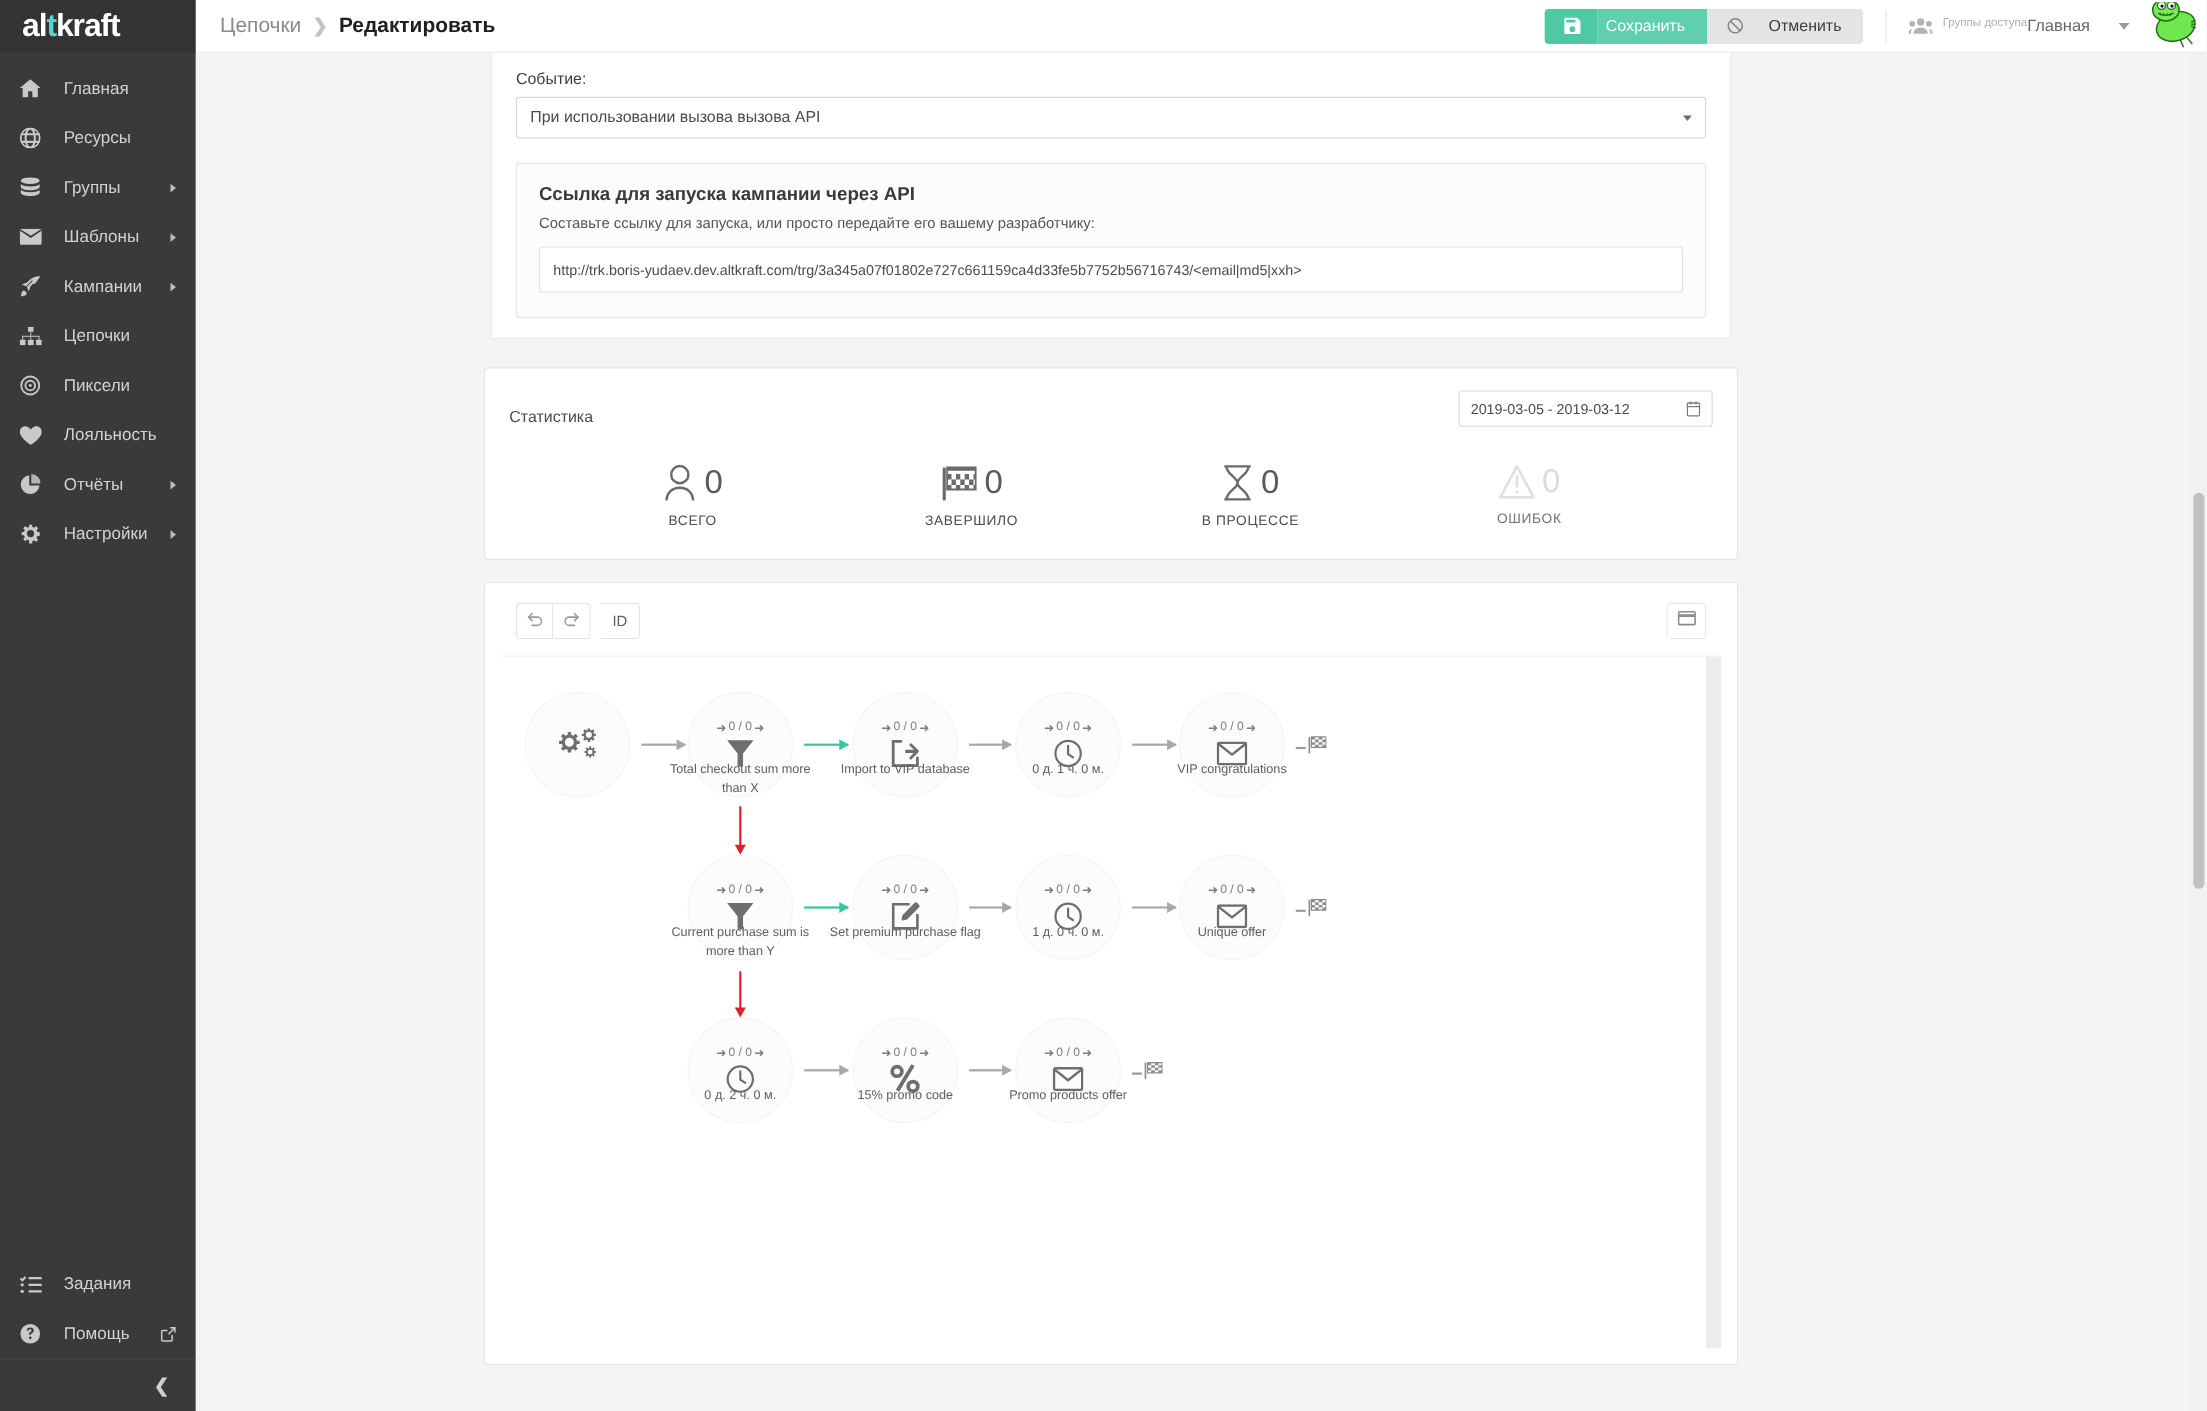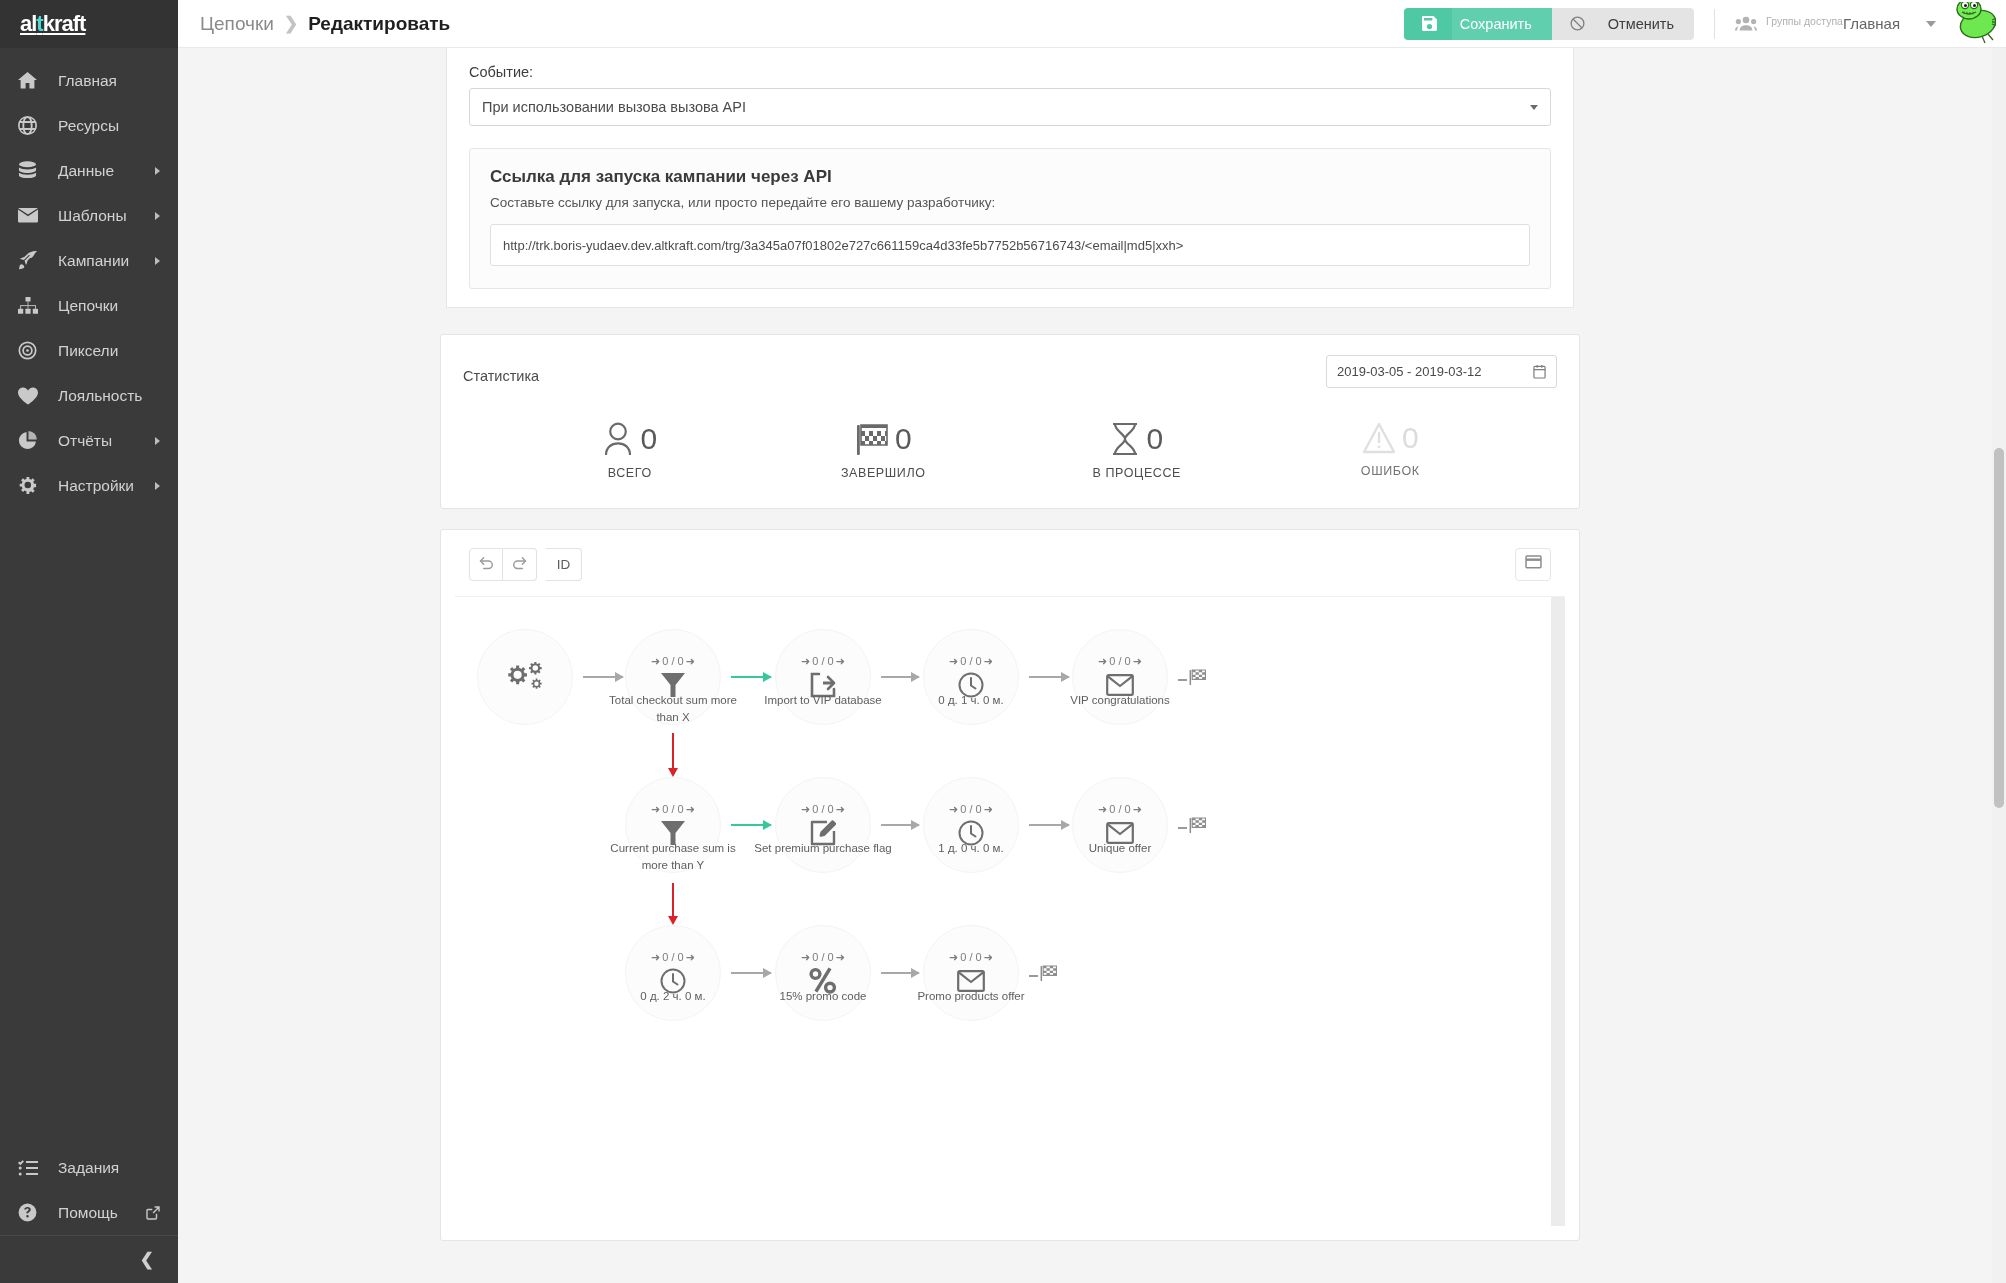--- a/index.html
+++ b/index.html
@@ -16,22 +16,22 @@
     width: 178px; min-width: 178px; height: 1283px;
     background: #3a3a3a; color: #d7d7d7;
     display: flex; flex-direction: column;
     position: relative;
   }
   .logo-wrap {
     height: 48px; background: #333333;
     display: flex; align-items: center; padding-left: 20px;
   }
   .logo-text {
-    font-size: 22px; font-weight: 700; color: #ffffff;
-    letter-spacing: -1px; line-height: 1; position: relative; text-decoration: underline;
+    font-size: 29px; font-weight: 700; color: #ffffff;
+    letter-spacing: -1px; line-height: 1; position: relative;
   }
   .logo-accent { color: #4fd8d1; }
   .nav { margin-top: 10px; flex: 0 0 auto; }
   .nav-item {
     display: flex; align-items: center;
     height: 45px; padding-left: 18px; cursor: pointer;
     color: #d2d2d2; font-size: 15.5px; position: relative;
   }
   .nav-ico {
     width: 26px; height: 22px; display: inline-flex;
@@ -134,21 +134,21 @@
   .inner-title { font-size: 17px; font-weight: 700; color: #3a3a3a; }
   .inner-sub { font-size: 13.5px; color: #555; margin-top: 8px; }
   .url-input {
     margin-top: 14px; height: 42px; background: #fff;
     border: 1px solid #e0e0e0; border-radius: 3px;
     display: flex; align-items: center; padding: 0 12px;
     font-size: 13px; color: #4c4c4c;
   }
 
   .stat-card { margin-top: 26px; padding: 20px 22px 28px 22px; }
-  .stat-head { display: flex; align-items: center; gap: 40px; }
+  .stat-head { display: flex; align-items: flex-end; gap: 40px; }
   .stat-title { font-size: 14.5px; color: #4b4b4b; padding-top: 8px; }
   .date-range {
     margin-left: auto; width: 231px; height: 33px;
     border: 1px solid #d9d9d9; border-radius: 3px; background: #fff;
     display: flex; align-items: center; padding: 0 10px;
     font-size: 13px; color: #4a4a4a; cursor: pointer;
   }
   .cal-ico { margin-left: auto; color: #7d7d7d; display:flex; }
   .stat-row { display: flex; margin-top: 34px; padding: 0 40px; }
   .stat-item { flex: 1; display: flex; flex-direction: column; align-items: center; }
@@ -258,21 +258,21 @@
         <span class="nav-label">Ресурсы</span>
       </div>
       <div class="nav-item">
         <span class="nav-ico">
           <svg width="19" height="19" viewBox="0 0 20 20" fill="currentColor">
               <ellipse cx="10" cy="3.4" rx="9" ry="3.1"></ellipse>
               <path d="M1 6.8v2.6c0 1.7 4 3.1 9 3.1s9-1.4 9-3.1V6.8c-1.7 1.4-5.2 2.1-9 2.1S2.7 8.2 1 6.8z"></path>
               <path d="M1 12.3v2.6c0 1.7 4 3.1 9 3.1s9-1.4 9-3.1v-2.6c-1.7 1.4-5.2 2.1-9 2.1s-7.3-.7-9-2.1z"></path>
             </svg>
         </span>
-        <span class="nav-label">Данные</span>
+        <span class="nav-label">Группы</span>
         <span class="caret"></span>
       </div>
       <div class="nav-item">
         <span class="nav-ico">
           <svg width="20" height="15" viewBox="0 0 20 15" fill="currentColor">
               <path d="M0 1.6V13c0 .9.7 1.6 1.6 1.6h16.8c.9 0 1.6-.7 1.6-1.6V1.6L10 8.3 0 1.6z"></path>
               <path d="M10 6.4L19.7.2A1.6 1.6 0 0018.4 0H1.6C1.1 0 .6.1.3.2L10 6.4z"></path>
             </svg>
         </span>
         <span class="nav-label">Шаблоны</span>

